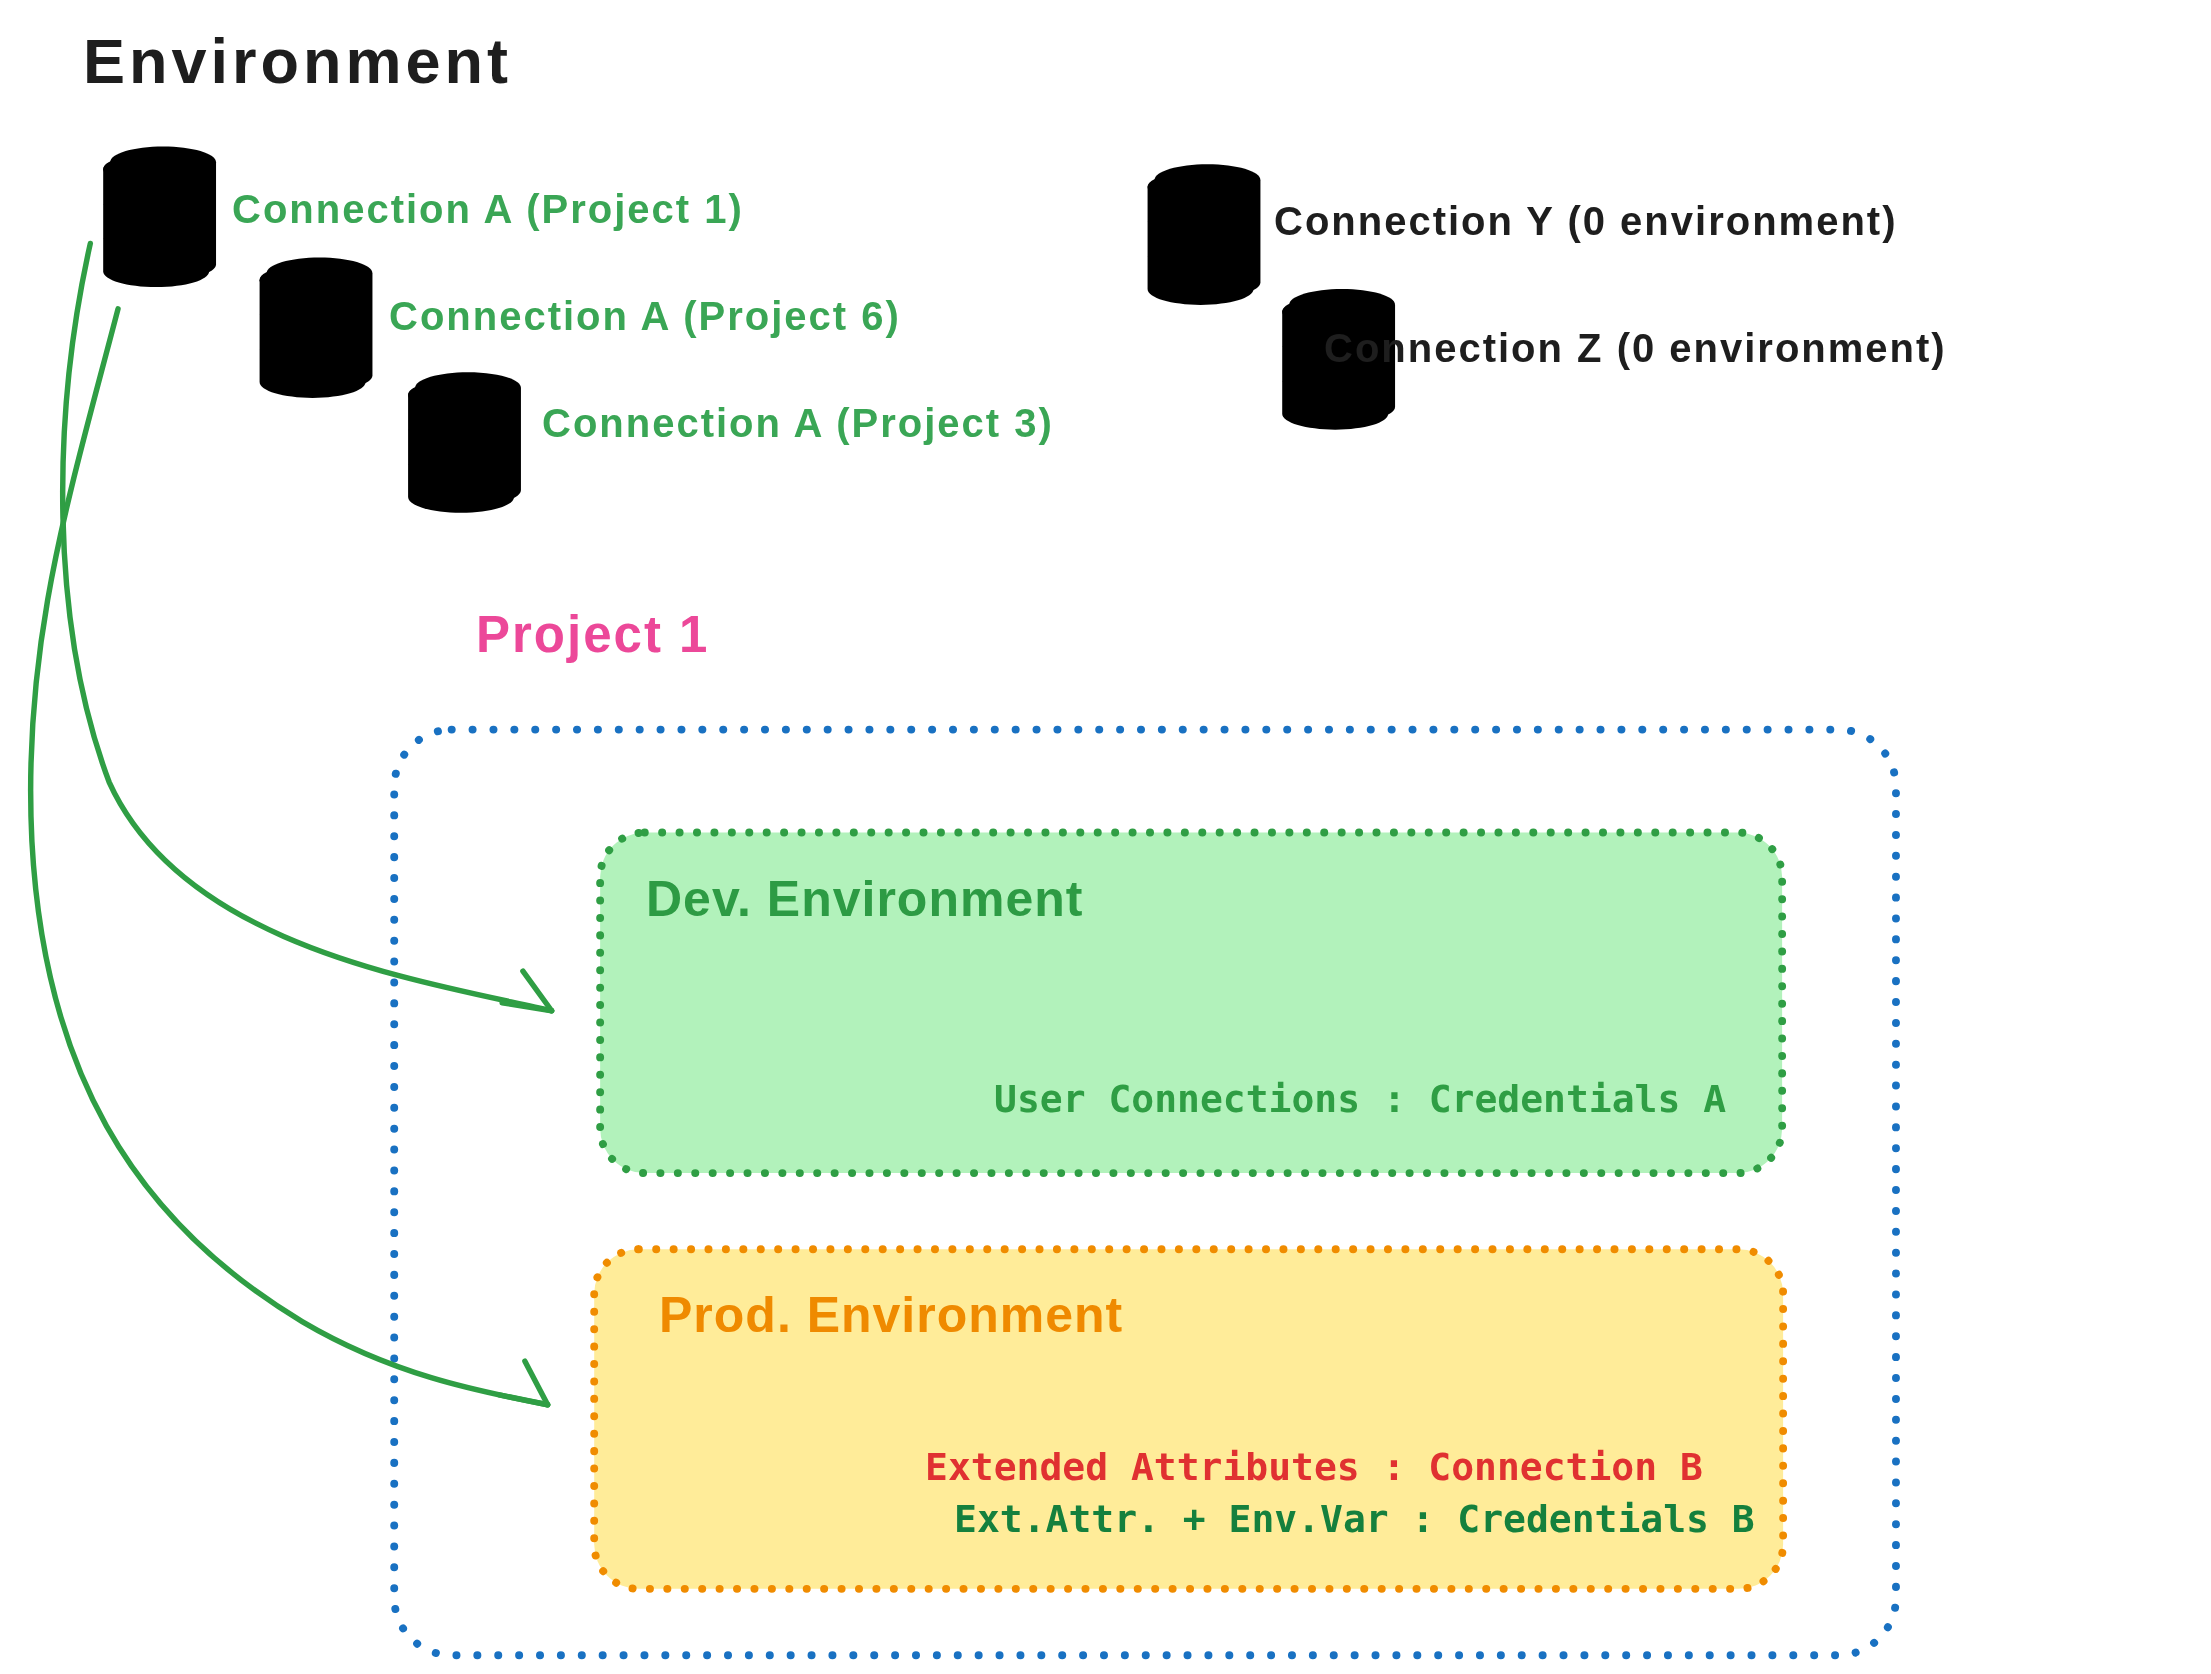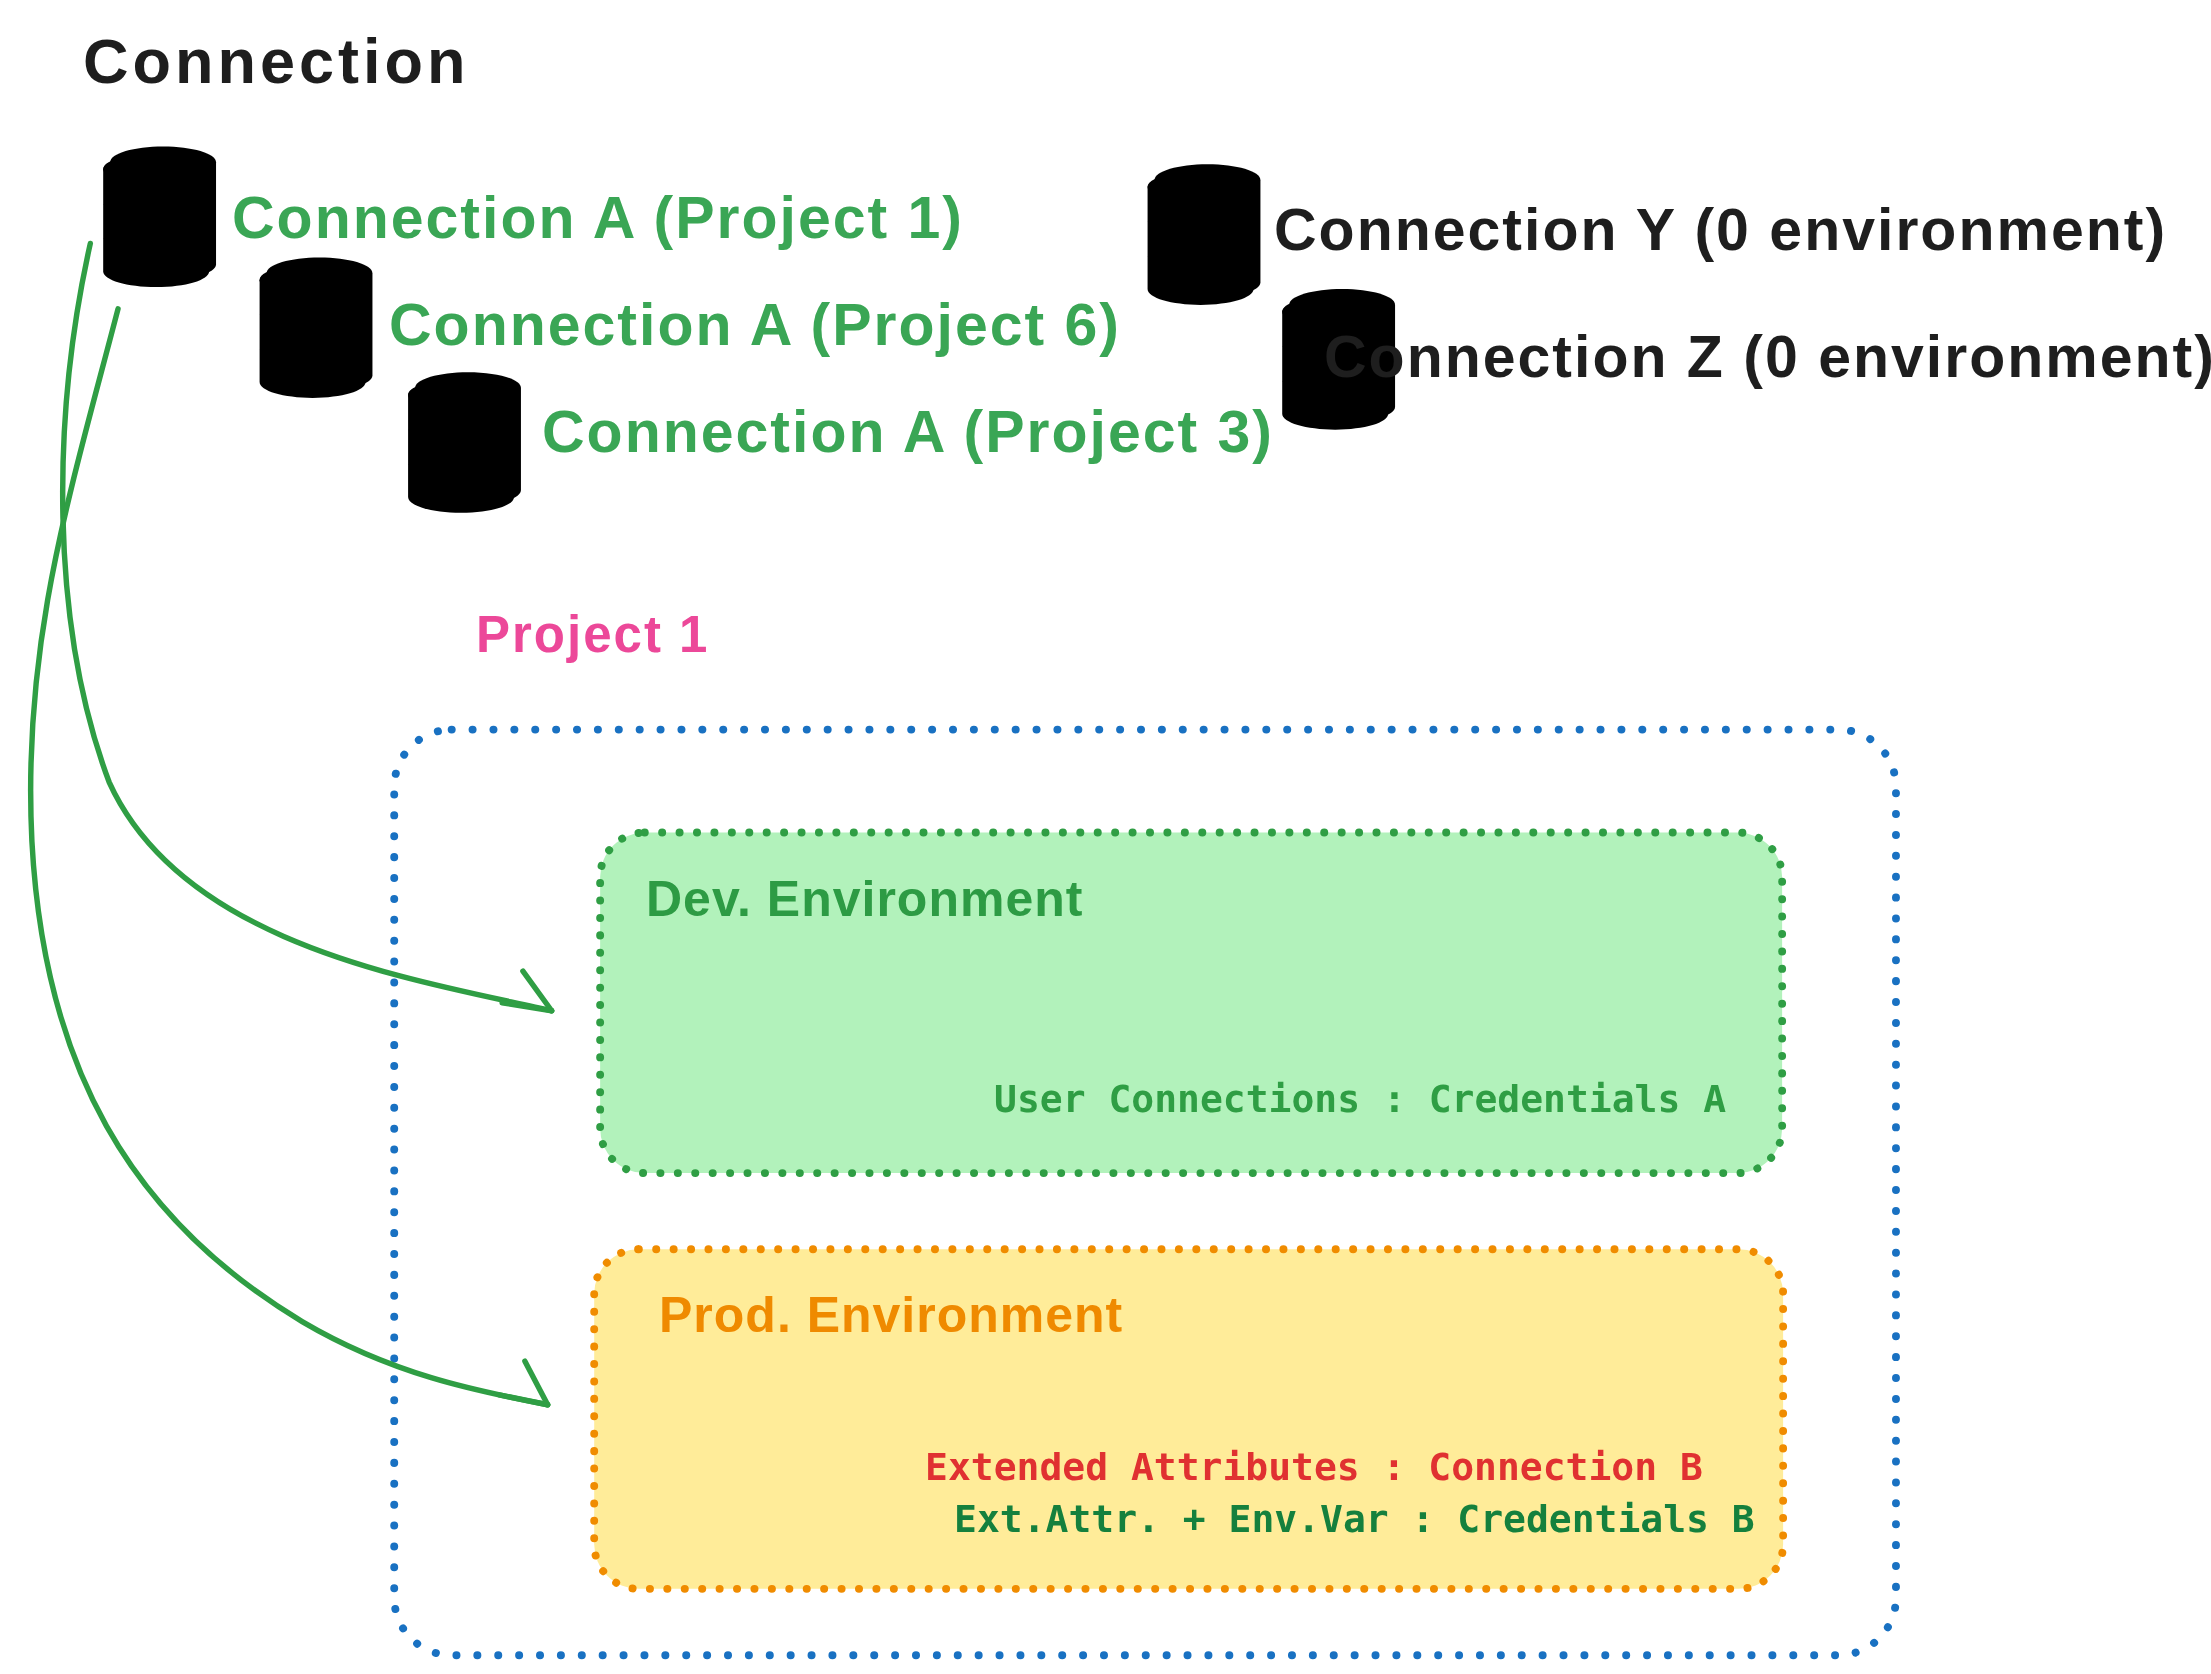--- a/index.html
+++ b/index.html
@@ -13,21 +13,21 @@
   }
   .layer-svg { position: absolute; left: 0; top: 0; }
   .txt { position: absolute; white-space: nowrap; line-height: 1.05; }
 
   
   .t-connections {
     left: 83px; top: 28px;
     font-size: 63px; font-weight: 700; letter-spacing: 4px;
     color: #1e1e1e;
   }
-  .lbl { font-size: 59px; font-weight: 700; letter-spacing: 2px; }
+  .lbl { font-size: 40px; font-weight: 700; letter-spacing: 2px; }
   .lbl-green { color: #3aa655; }
   .lbl-black { color: #1e1e1e; }
   .lbl-a1 { left: 232px; top: 188px; }
   .lbl-a2 { left: 389px; top: 295px; }
   .lbl-a3 { left: 542px; top: 402px; }
   .lbl-y  { left: 1274px; top: 200px; }
   .lbl-z  { left: 1324px; top: 327px; }
 
   .t-project {
     left: 476px; top: 608px;
@@ -106,21 +106,21 @@
         <use href="#db-icon"></use>
       </g>
     <g class="db-gray" transform="translate(1155,168)">
         <use href="#db-icon"></use>
       </g>
     <g class="db-gray" transform="translate(1291,294)">
         <use href="#db-icon"></use>
       </g>
   </svg>
 
-  <div class="txt t-connections">Connection</div>
+  <div class="txt t-connections">Environment</div>
 
   <div class="txt lbl lbl-green lbl-a1">Connection A (Project 1)</div>
   <div class="txt lbl lbl-green lbl-a2">Connection A (Project 6)</div>
   <div class="txt lbl lbl-green lbl-a3">Connection A (Project 3)</div>
   <div class="txt lbl lbl-black lbl-y">Connection Y (0 environment)</div>
   <div class="txt lbl lbl-black lbl-z">Connection Z (0 environment)</div>
 
   <div class="txt t-project">Project 1</div>
 
   <div class="txt t-dev-title">Dev. Environment</div>

